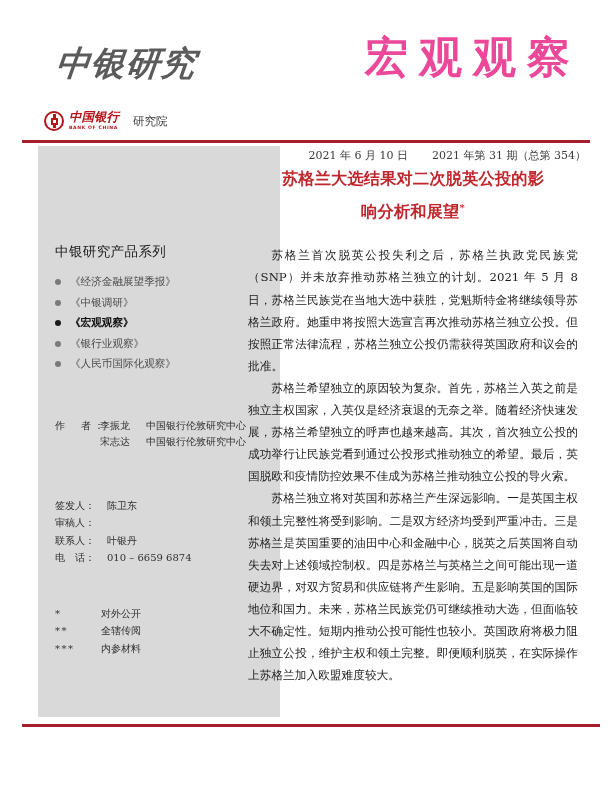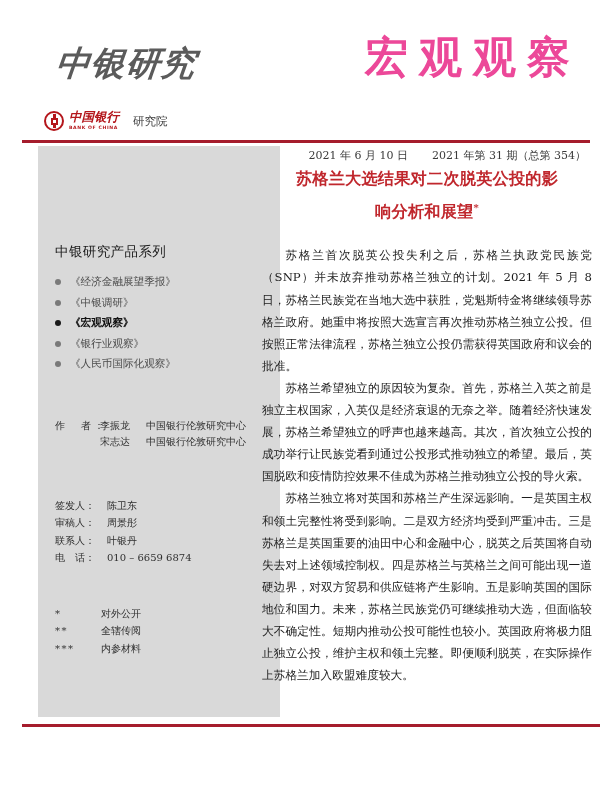--- a/index.html
+++ b/index.html
@@ -234,21 +234,21 @@
   .note-stars {
     width: 46px;
     flex: 0 0 auto;
     letter-spacing: 1.5px;
   }
   .note-text { flex: 1 1 auto; }
 
   
   .main {
     position: absolute;
-    left: 262px;
+    left: 248px;
     top: 146px;
     width: 330px;
   }
   .article-title {
     font-family: "DejaVu Serif", "Liberation Serif", serif;
     font-size: 16.2px;
     line-height: 29px;
     font-weight: bold;
     color: #c0272d;
     text-align: center;
@@ -358,21 +358,20 @@
         </div>
       </div>
 
       <div class="meta-block">
         <div class="meta-row">
           <span class="meta-key">签发人：</span>
           <span class="meta-val">陈卫东</span>
         </div>
         <div class="meta-row">
           <span class="meta-key">审稿人：</span>
-          <span class="meta-val">周景彤</span>
         </div>
         <div class="meta-row">
           <span class="meta-key">联系人：</span>
           <span class="meta-val">叶银丹</span>
         </div>
         <div class="meta-row">
           <span class="meta-key">电　话：</span>
           <span class="meta-val">010 – 6659 6874</span>
         </div>
       </div>

